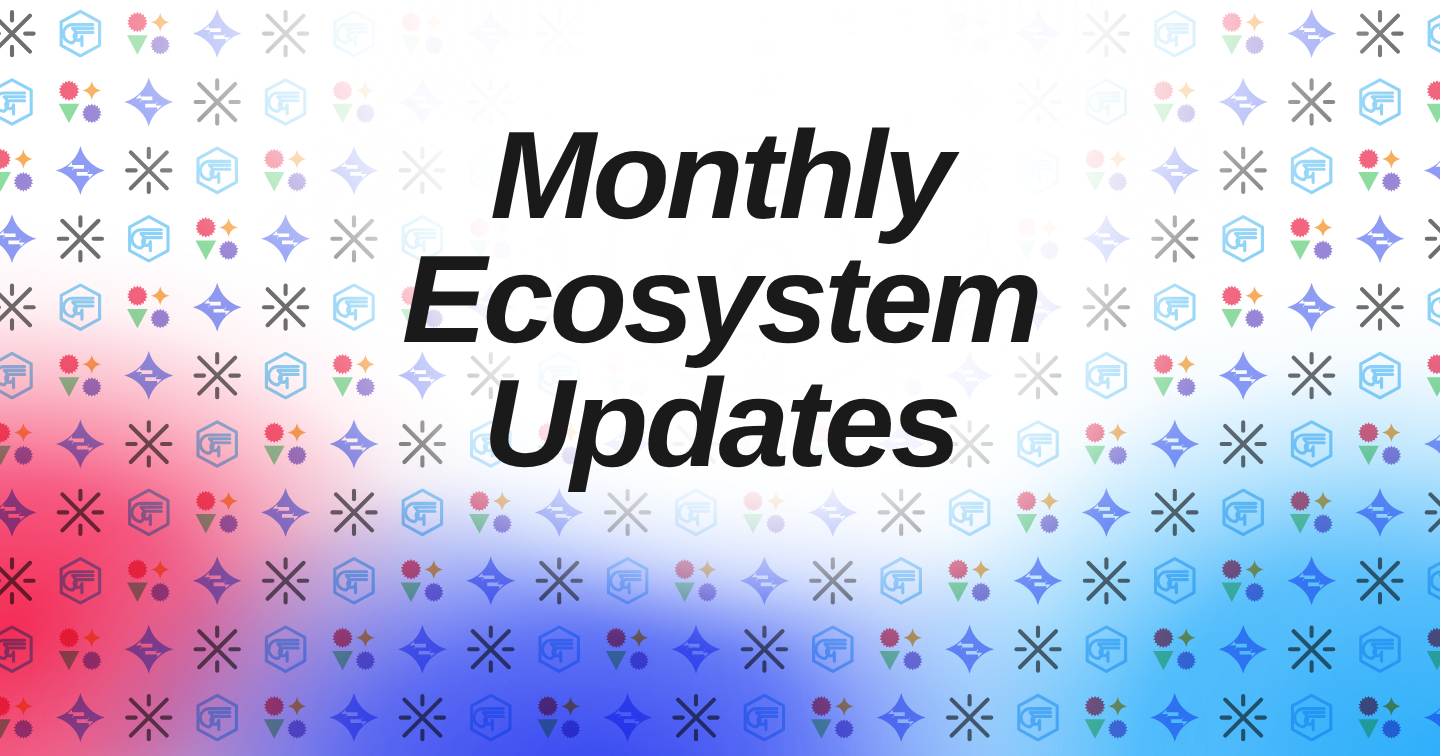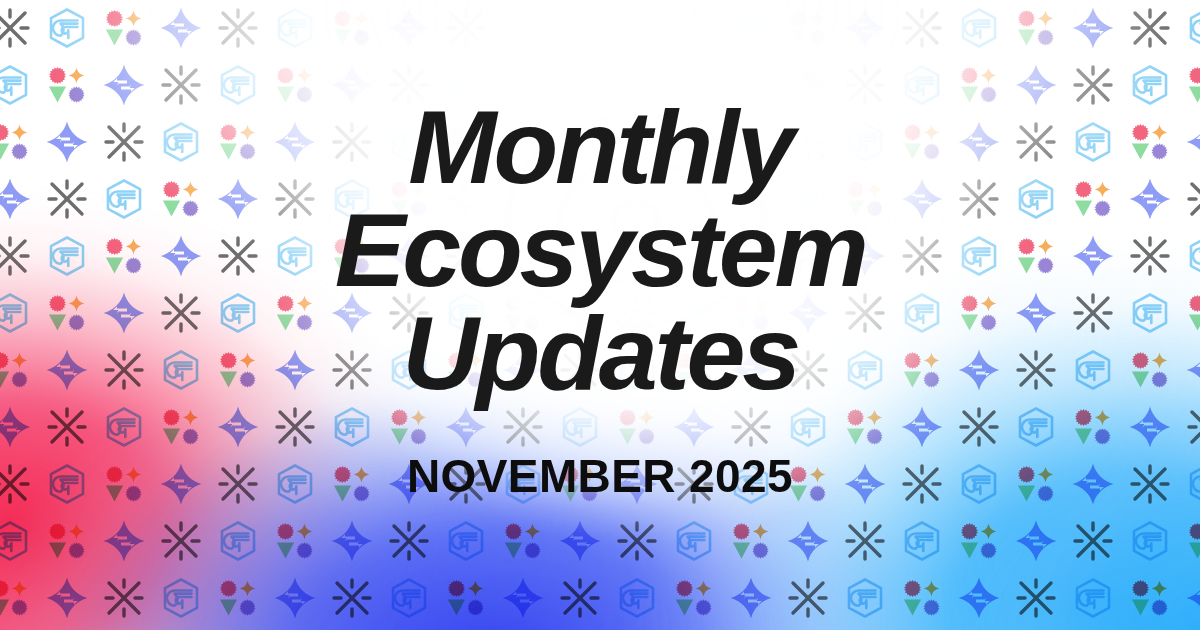--- a/index.html
+++ b/index.html
@@ -2458,16 +2458,15 @@
     <div id="glow-top"></div>
     <div id="glow-main"></div>
   </div>
 
   <div id="text-layer">
     <div id="headline">
       <span class="hl-line">Monthly</span>
       <span class="hl-line">Ecosystem</span>
       <span class="hl-line">Updates</span>
     </div>
-    <div id="subtitle">NOVEMBER 2025</div>
   </div>
 
 </div>
 
 </body></html>

